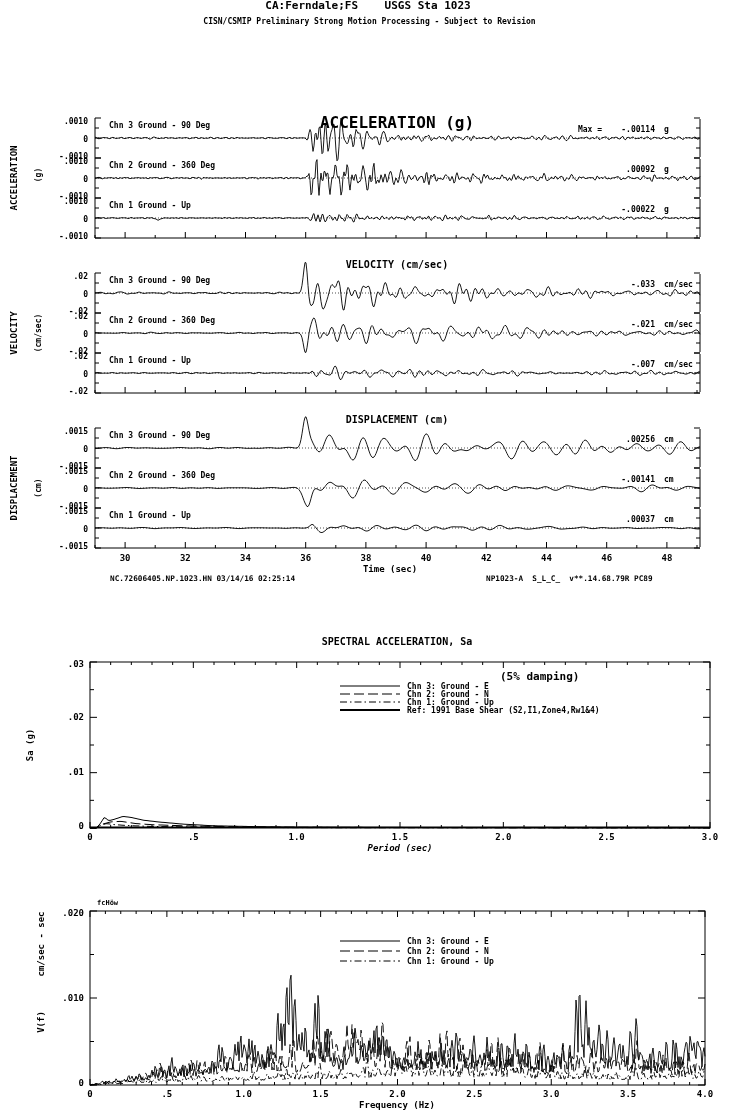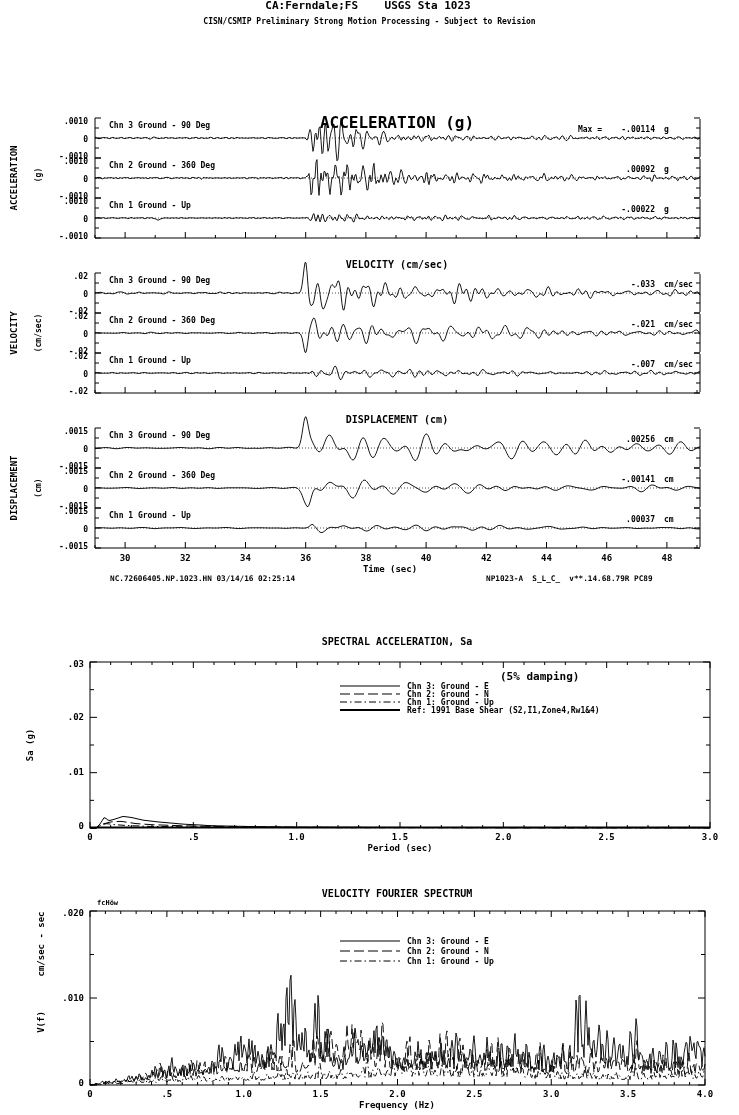--- a/index.html
+++ b/index.html
@@ -30,23 +30,22 @@
   <div class="abs rot" style="left:14px;top:488px;font-size:9px;">DISPLACEMENT</div>
   <div class="abs rot" style="left:38px;top:488px;font-size:8px;">(cm)</div>
 
   <div class="abs ctr" style="left:55px;top:564px;width:670px;font-size:9px;">Time (sec)</div>
   <div class="abs" style="left:78px;top:574px;font-size:7.7px;padding-left:32px;">NC.72606405.NP.1023.HN 03/14/16 02:25:14</div>
   <div class="abs" style="left:486px;top:574px;font-size:7.7px;">NP1023-A  S_L_C_  v**.14.68.79R PC89</div>
 
   <div class="abs ctr" style="left:55px;top:636px;width:684px;font-size:10px;">SPECTRAL ACCELERATION, Sa</div>
   <div class="abs" style="left:500px;top:670px;width:202px;font-size:11px;">(5% damping)</div>
   <div class="abs rot" style="left:30px;top:745px;font-size:9px;">Sa (g)</div>
-  <div class="abs ctr" style="left:60px;top:843px;width:680px;font-size:9px;">Period (sec)</div>
-
-  <div class="abs ctr" style="left:55px;top:888px;width:684px;font-size:10px;">VELOCITY FOURIER SPECTRUM</div>
+  <div class="abs ctr" style="left:60px;top:843px;width:680px;font-size:9px;font-style:italic;">Period (sec)</div>
+
   <div class="abs" style="left:97px;top:899px;font-size:7px;">fcHöw</div>
   <div class="abs rot" style="left:41px;top:944px;font-size:9px;">cm/sec - sec</div>
   <div class="abs rot" style="left:41px;top:1022px;font-size:9px;">V(f)</div>
   <div class="abs ctr" style="left:52px;top:1100px;width:690px;font-size:9px;">Frequency (Hz)</div>
 
   <svg class="layer" width="739" height="1115" viewBox="0 0 739 1115">
     <g id="g-accel">
         <line x1="95" y1="118" x2="95" y2="238" stroke="#000" stroke-width="1"></line>
         <line x1="95" y1="118" x2="101" y2="118" stroke="#000" stroke-width="1"></line>
         <line x1="95" y1="128" x2="99" y2="128" stroke="#000" stroke-width="1"></line>

